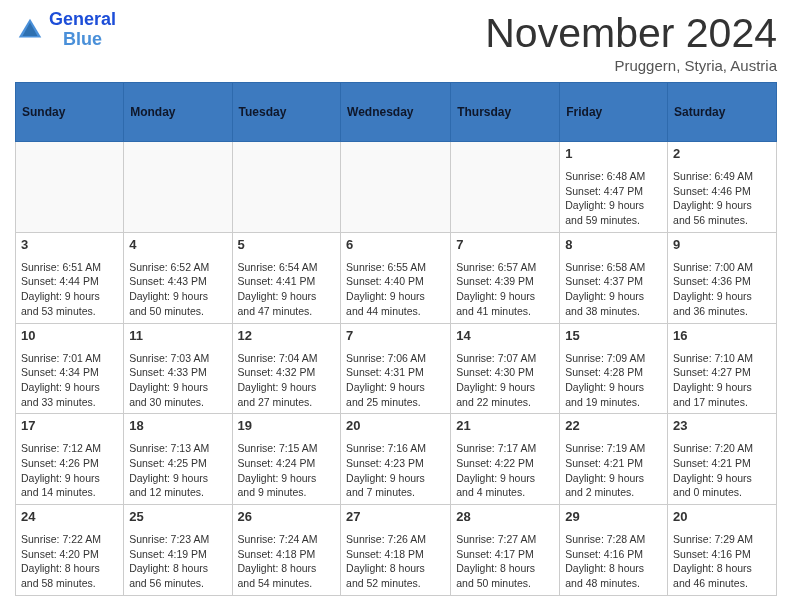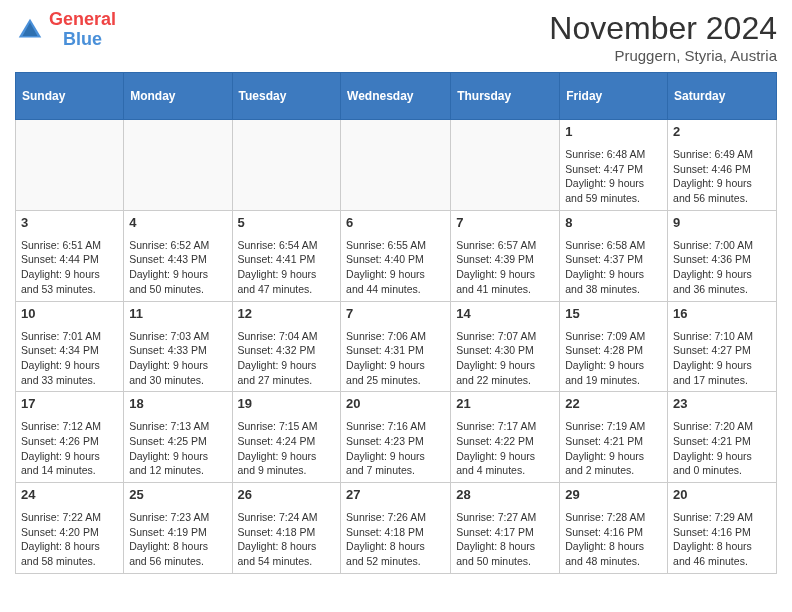--- a/index.html
+++ b/index.html
@@ -25,49 +25,49 @@
       align-items: center;
       gap: 4px;
     }
     .logo-text {
       font-size: 18px;
       font-weight: bold;
       color: #333;
       line-height: 1.1;
     }
     .logo-text span {
-      color: #ef4444;
+      color: #1d4ed8;
       text-align: right;
     }
     .logo-icon {
       width: 30px;
       height: 30px;
     }
     .title-block {
       text-align: right;
     }
     .month-title {
-      font-size: 32px;
+      font-size: 41px;
       font-weight: normal;
       color: #333;
     }
     .subtitle {
       font-size: 15px;
       color: #555;
     }
     .calendar {
       width: 100%;
       border-collapse: collapse;
       font-size: 11px;
     }
     .calendar th {
       background: #3d7abf;
-      color: #ffffff;
+      color: #0f172a;
       text-align: left;
-      padding: 16px 6px;
+      padding: 22px 6px;
       font-size: 12px;
       font-weight: bold;
       border: 1px solid #2e6aad;
       margin-left: 44px;
     }
     .calendar td {
       border: 1px solid #ccc;
       vertical-align: top;
       padding: 4px 5px;
       width: 113px;

